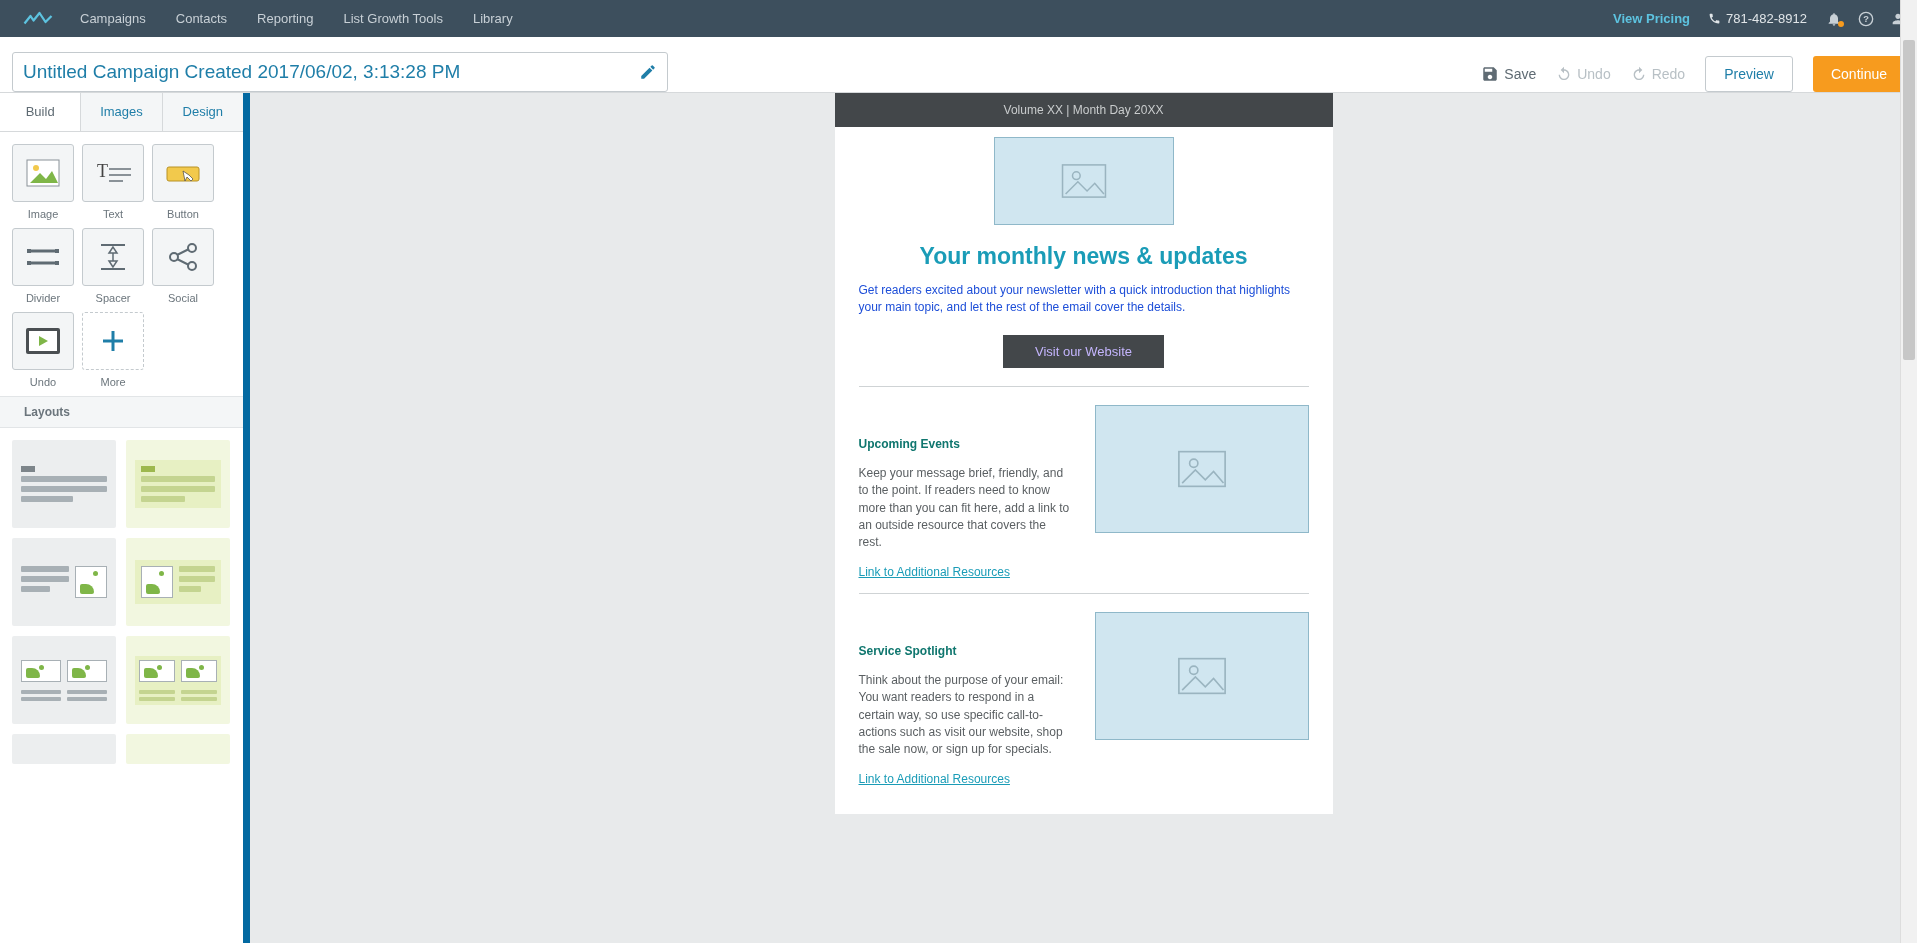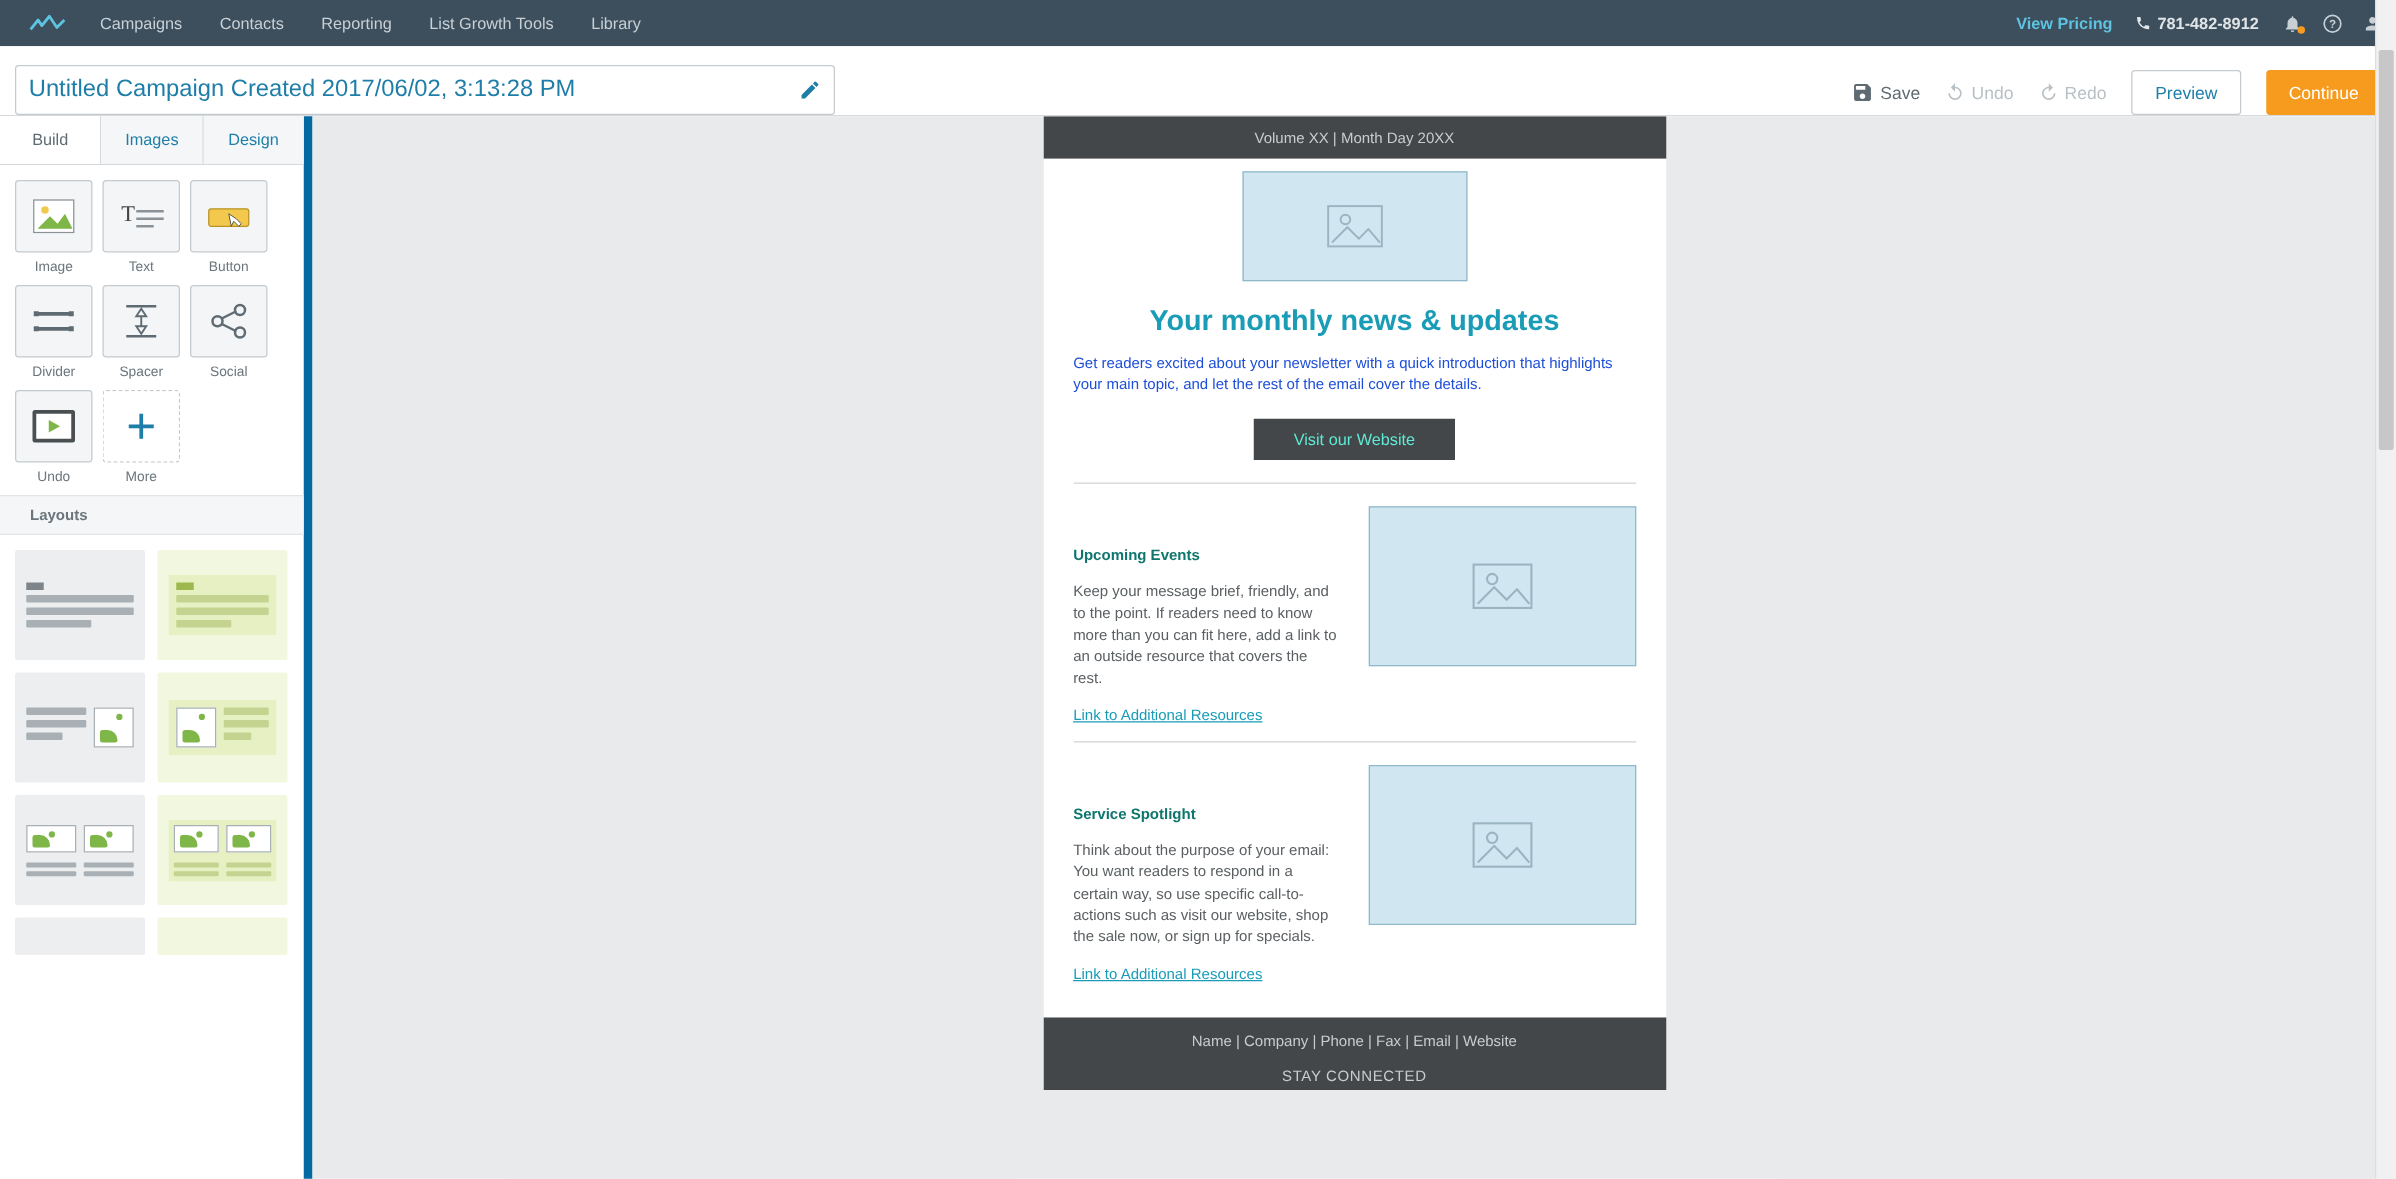--- a/index.html
+++ b/index.html
@@ -6,21 +6,21 @@
   body { font-family: Arial, Helvetica, sans-serif; font-size: 13px; background: #fff; overflow: hidden; }
 
   
   .topbar { height: 37px; background: #3d4f5d; display: flex; align-items: center; color: #c8d0d6; padding: 0 10px; }
   .logo { width: 55px; display: flex; align-items: center; justify-content: center; }
   .logo svg { width: 30px; height: 18px; }
   .nav-links { display: flex; gap: 0; }
   .nav-links .nl { padding: 0 15px; color: #c8d0d6; font-size: 13px; cursor: pointer; height: 37px; display: flex; align-items: center; }
   .topbar-right { margin-left: auto; display: flex; align-items: center; gap: 18px; }
   .vp { color: #5dc3e0; font-weight: bold; font-size: 13px; cursor: pointer; margin-left: 46px; }
-  .phone { display: flex; align-items: center; gap: 5px; color: #e0e5e8; font-size: 13px; font-weight: bold; }
+  .phone { display: flex; align-items: center; gap: 5px; color: #e0e5e8; font-size: 13px; font-weight: normal; }
   .ico-wrap { display: flex; align-items: center; gap: 14px; }
   .top-ico { width: 18px; height: 18px; display: flex; align-items: center; justify-content: center; position: relative; cursor: pointer; }
   .bell-dot { position: absolute; width: 6px; height: 6px; background: #f79b1e; border-radius: 50%; right: -1px; bottom: 1px; }
 
   
   .actionbar { height: 56px; display: flex; align-items: flex-end; padding: 0 12px; border-bottom: 1px solid #d6d9db; background: #fff; }
   .campaign-title { flex: 0 0 656px; height: 40px; border: 1px solid #c4cace; border-radius: 3px; display: flex; align-items: center; padding: 0 10px; justify-content: space-between; }
   .campaign-title .t { color: #1f7ea8; font-size: 19px; }
   .campaign-title .edit { color: #1f7ea8; cursor: pointer; }
   .ab-right { margin-left: auto; display: flex; align-items: center; gap: 20px; }
@@ -51,21 +51,21 @@
 
   
   .canvas-area { flex: 1; background: #e8eaeb; overflow: auto; position: relative; }
   .canvas-wrap { width: 498px; margin: 0 auto; padding-bottom: 40px; }
   .email-header-strip { background: #43474a; color: #c9cccd; text-align: center; font-size: 12px; padding: 10px 0; }
   .email-body { background: #fff; padding: 10px 10px 18px 10px; }
   .hero-img-ph { width: 180px; height: 88px; margin: 0 auto; background: #d0e6f0; border: 1px solid #8fb8c9; display: flex; align-items: center; justify-content: center; }
   .h1 { color: #1a9cb7; font-weight: bold; text-align: center; font-size: 23px; margin: 18px 0 12px 0; }
   .intro { font-size: 12px; color: #1d4ed8; line-height: 1.45; padding: 0 14px; }
   .cta-row { text-align: center; margin: 18px 0; }
-  .cta-btn { display: inline-block; background: #43474a; color: #5eead4; font-size: 13px; padding: 9px 32px; cursor: pointer; }
+  .cta-btn { display: inline-block; background: #43474a; color: #c4b5fd; font-size: 13px; padding: 9px 32px; cursor: pointer; }
   .hr { border: none; border-top: 1px solid #cfd3d5; margin: 4px 14px 18px 14px; }
   .sect { display: flex; gap: 24px; padding: 0 14px 10px 14px; }
   .sect .col-l { flex: 1; }
   .sect .col-r { width: 214px; flex-shrink: 0; }
   .sect-h { color: #0f766e; font-weight: bold; font-size: 12px; margin-bottom: 14px; margin-top: 32px; }
   .sect-p { font-size: 12px; color: #5a5f62; line-height: 1.45; margin-bottom: 12px; }
   .sect-link { color: #1a9cb7; font-size: 12px; text-decoration: underline; cursor: pointer; }
   .img-ph { width: 100%; height: 128px; background: #d0e6f0; border: 1px solid #8fb8c9; display: flex; align-items: center; justify-content: center; }
   .footer-strip { background: #43474a; color: #c9cccd; text-align: center; font-size: 12px; padding: 12px 0 4px 0; }
   .footer-strip .row1 { margin-bottom: 14px; }
@@ -402,23 +402,19 @@
             <div class="img-ph" style="height:128px">
               <svg class="ph-svg-sm" viewBox="0 0 60 46">
                   <rect x="2" y="2" width="56" height="42" fill="none" stroke="#6f8d99" stroke-width="2"></rect>
                   <circle cx="20" cy="16" r="5" fill="none" stroke="#6f8d99" stroke-width="2"></circle>
                   <path d="M6 40 L22 24 L34 36 L44 26 L56 40" fill="none" stroke="#6f8d99" stroke-width="2"></path>
                 </svg>
             </div>
           </div>
         </div>
       </div>
-      <div class="footer-strip">
-        <div class="row1">Name | Company | Phone | Fax | Email | Website</div>
-        <div class="row2">STAY CONNECTED</div>
-      </div>
     </div>
   </div>
 </div>
 
 <div class="vscroll">
     <div class="thumb"></div>
   </div>
 
 </body></html>

